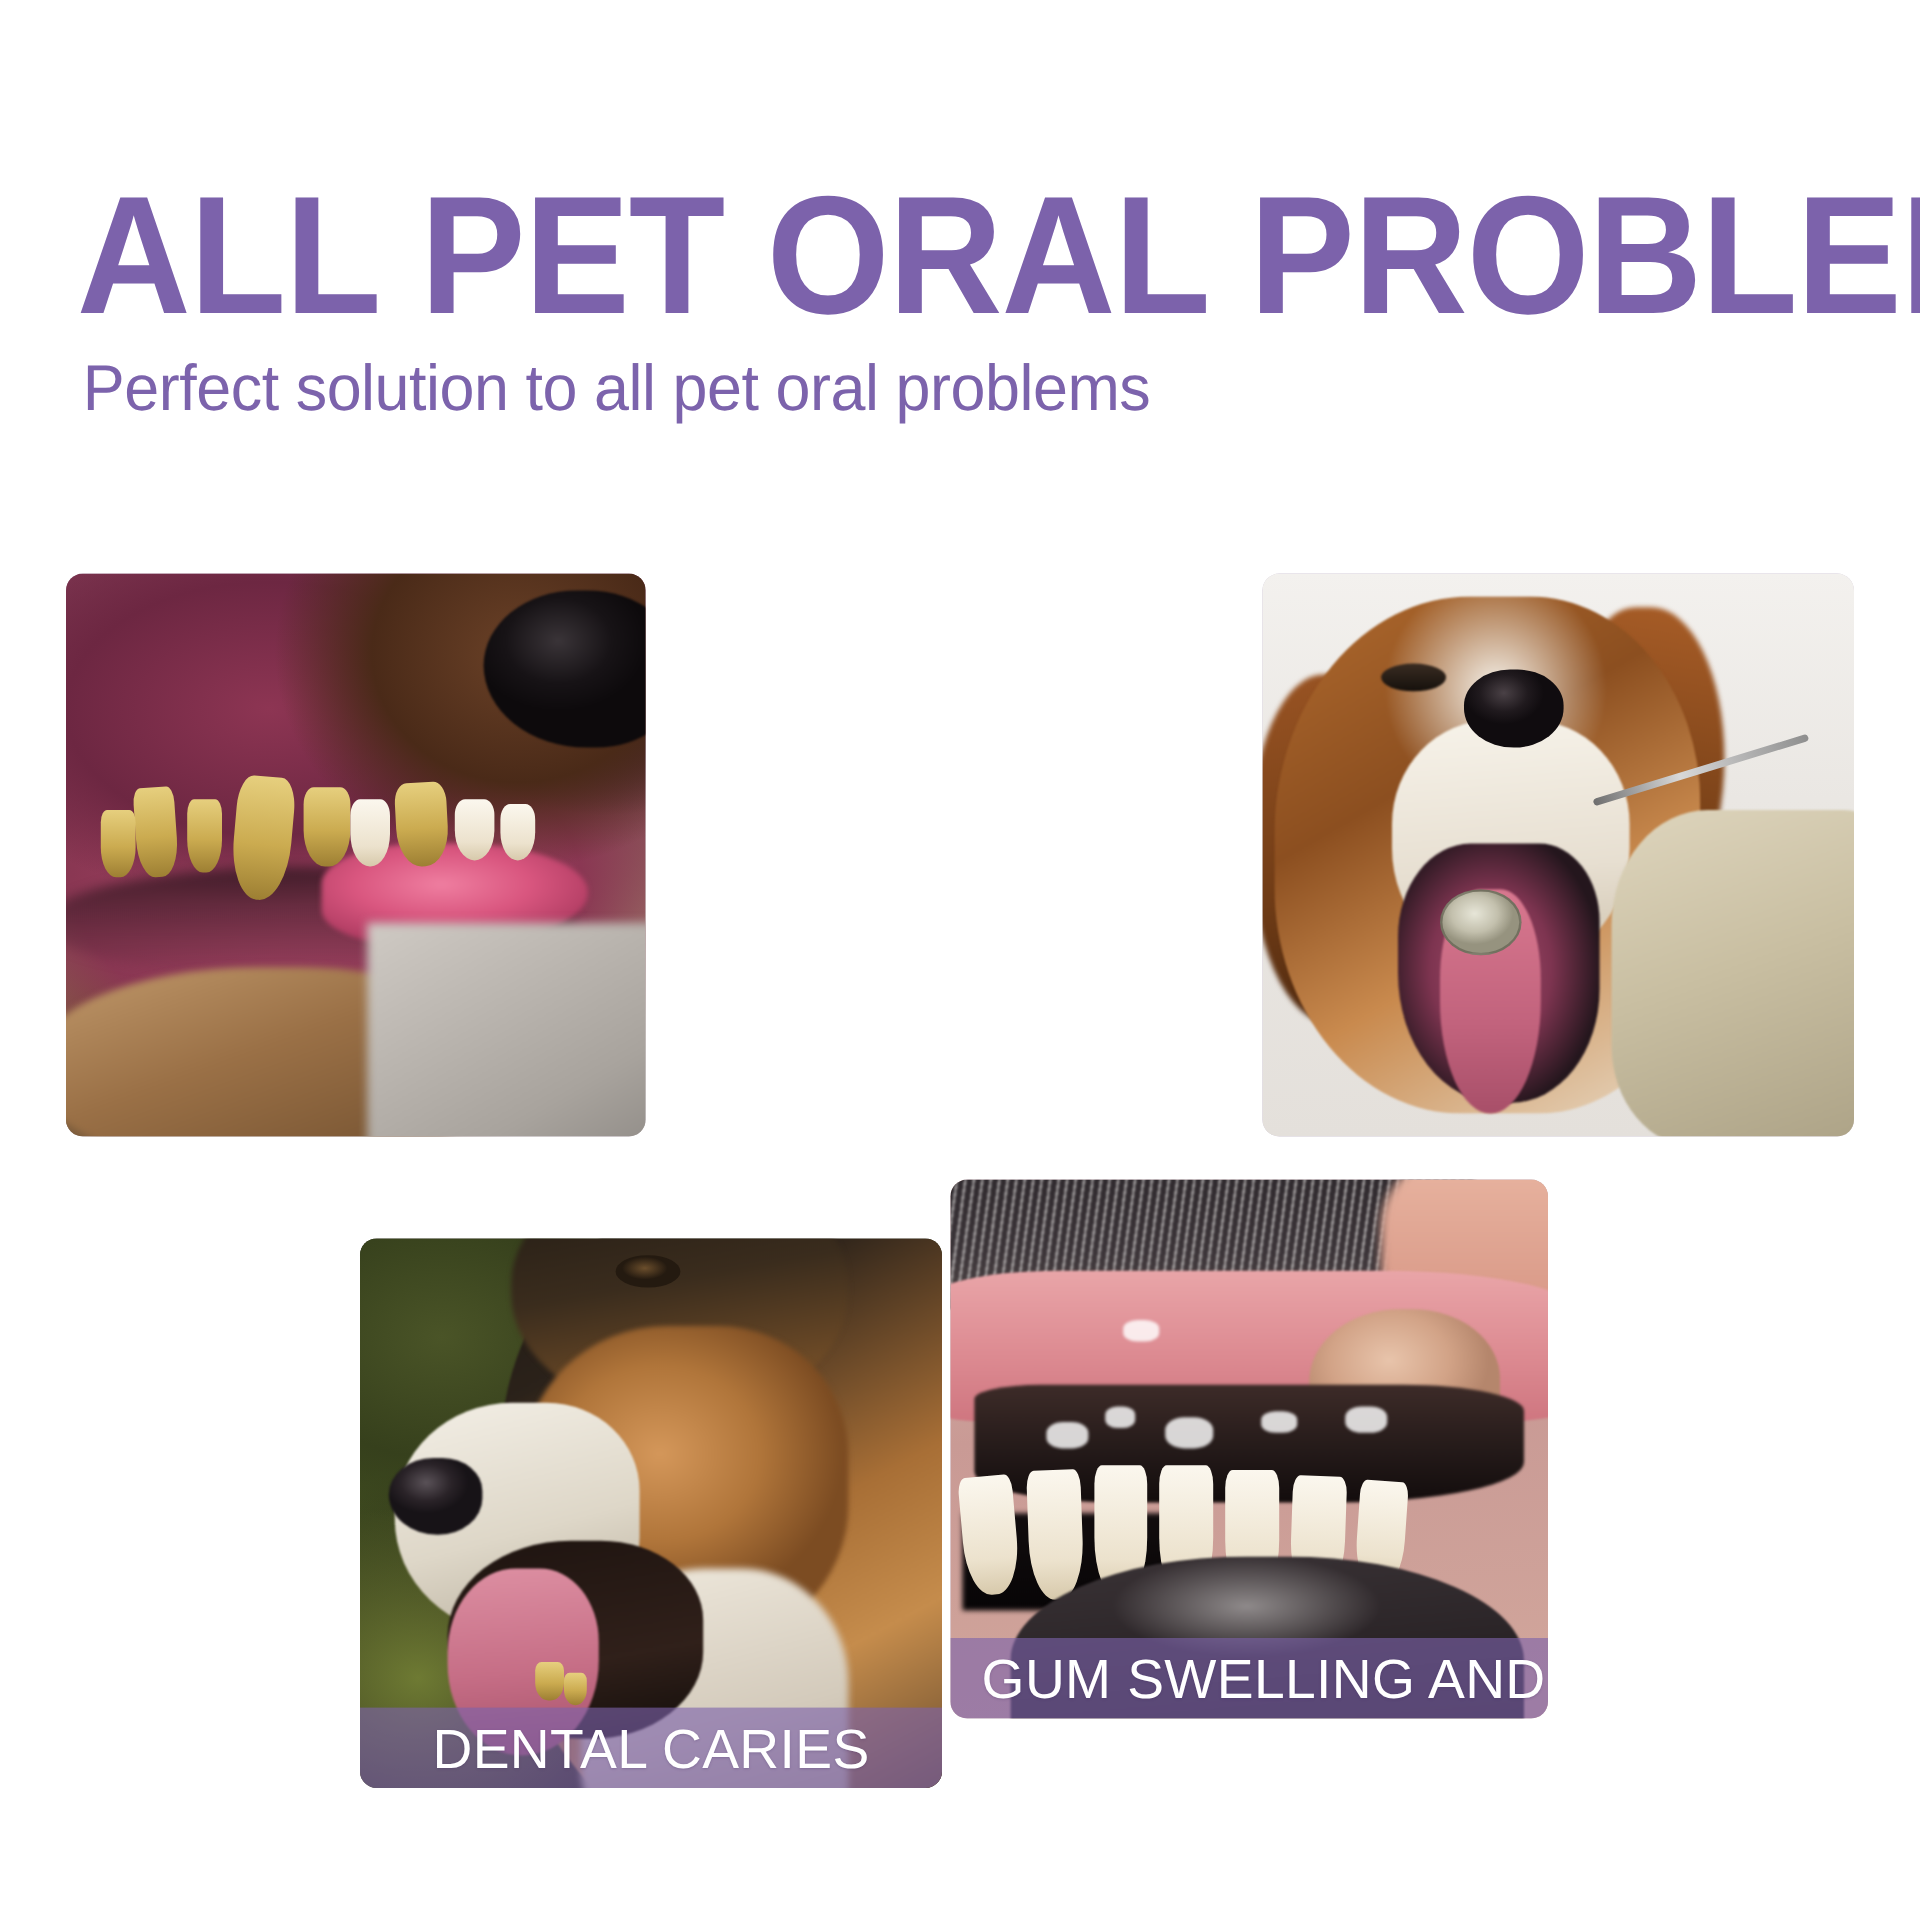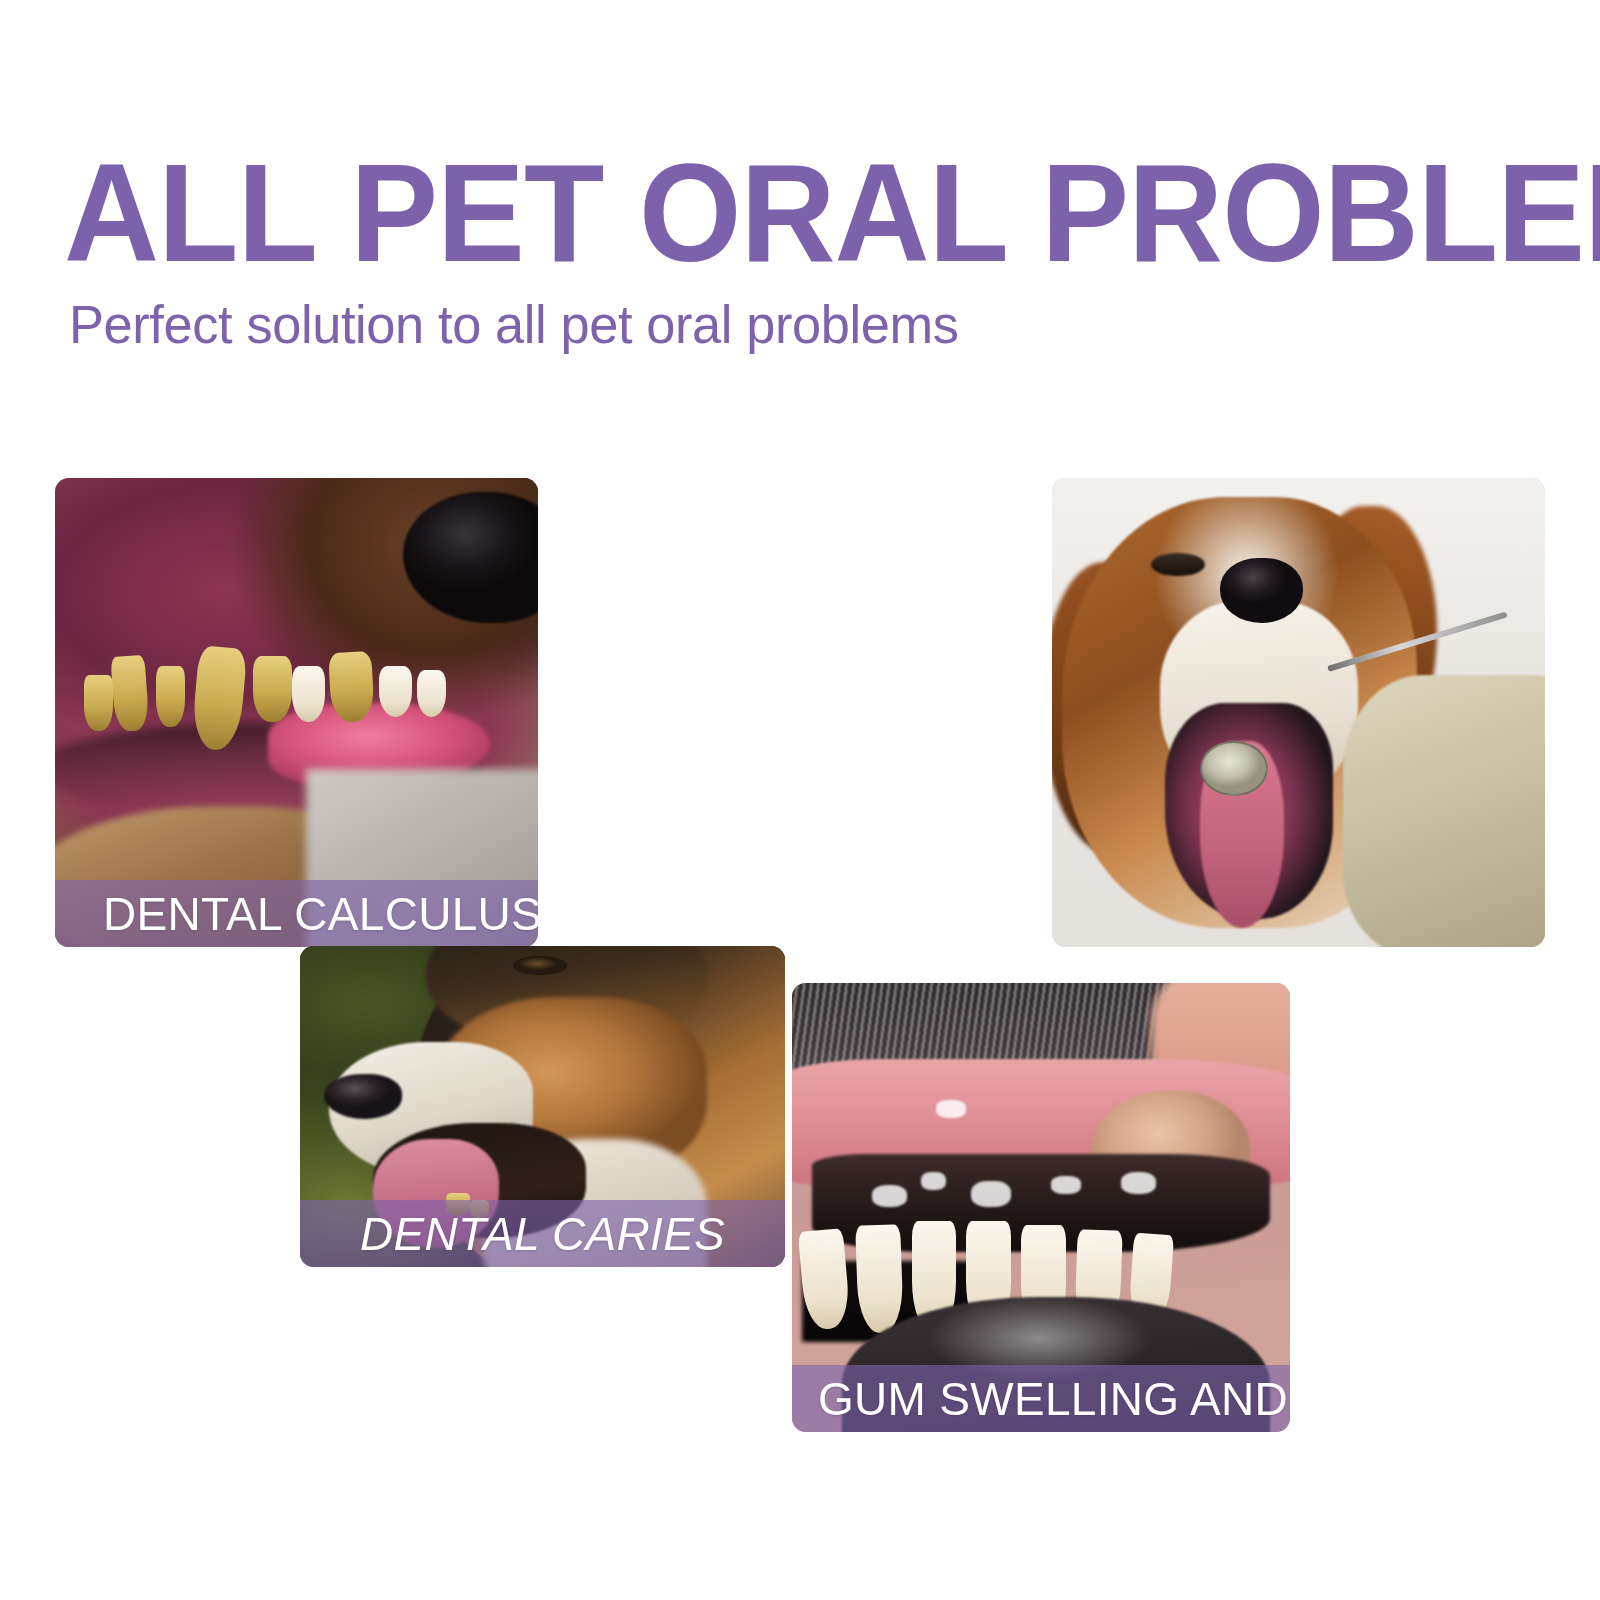--- a/index.html
+++ b/index.html
@@ -362,44 +362,41 @@
 
       <div class="tooth y" style="left:12%;top:38%;width:7%;height:16%;border-radius:18% 18% 42% 42%;transform:rotate(-4deg);"></div>
       <div class="tooth y" style="left:21%;top:40%;width:6%;height:13%;border-radius:20% 20% 45% 45%;"></div>
       <div class="tooth y" style="left:29%;top:36%;width:10%;height:22%;border-radius:26% 26% 48% 48%;transform:rotate(5deg);"></div>
       <div class="tooth y" style="left:41%;top:38%;width:8%;height:14%;border-radius:22% 22% 46% 46%;"></div>
       <div class="tooth w" style="left:49%;top:40%;width:7%;height:12%;border-radius:24% 24% 48% 48%;"></div>
       <div class="tooth y" style="left:57%;top:37%;width:9%;height:15%;border-radius:24% 24% 46% 46%;transform:rotate(-3deg);"></div>
       <div class="tooth w" style="left:67%;top:40%;width:7%;height:11%;border-radius:26% 26% 50% 50%;"></div>
       <div class="tooth w" style="left:75%;top:41%;width:6%;height:10%;border-radius:28% 28% 50% 50%;"></div>
       <div class="tooth y" style="left:6%;top:42%;width:6%;height:12%;border-radius:18% 18% 44% 44%;"></div>
-    </div>
-    <div class="labelbar lb-left">
-      <span class="txt">DENTAL CALCULUS</span>
     </div>
   </div>
 
 
   <div class="card" style="left:1052px;top:478px;width:493px;height:469px;">
     <div class="photo p3">
       <div class="layer earL"></div>
       <div class="layer earR"></div>
       <div class="layer head"></div>
       <div class="layer snout"></div>
       <div class="layer eye"></div>
       <div class="layer nose3"></div>
       <div class="layer mouth"></div>
       <div class="layer tongue3"></div>
       <div class="layer mirror"></div>
       <div class="layer glove"></div>
       <div class="layer probe"></div>
     </div>
   </div>
 
-  <div class="card" style="left:300px;top:946px;width:485px;height:321px;font-style:italic;">
+  <div class="card" style="left:300px;top:1032px;width:485px;height:458px;">
     <div class="photo p4">
       <div class="layer body"></div>
       <div class="layer headtop"></div>
       <div class="layer cheek"></div>
       <div class="layer ruff"></div>
       <div class="layer muzzle"></div>
       <div class="layer nose4"></div>
       <div class="layer eye4"></div>
       <div class="layer mouth4"></div>
       <div class="layer tongue4"></div>

